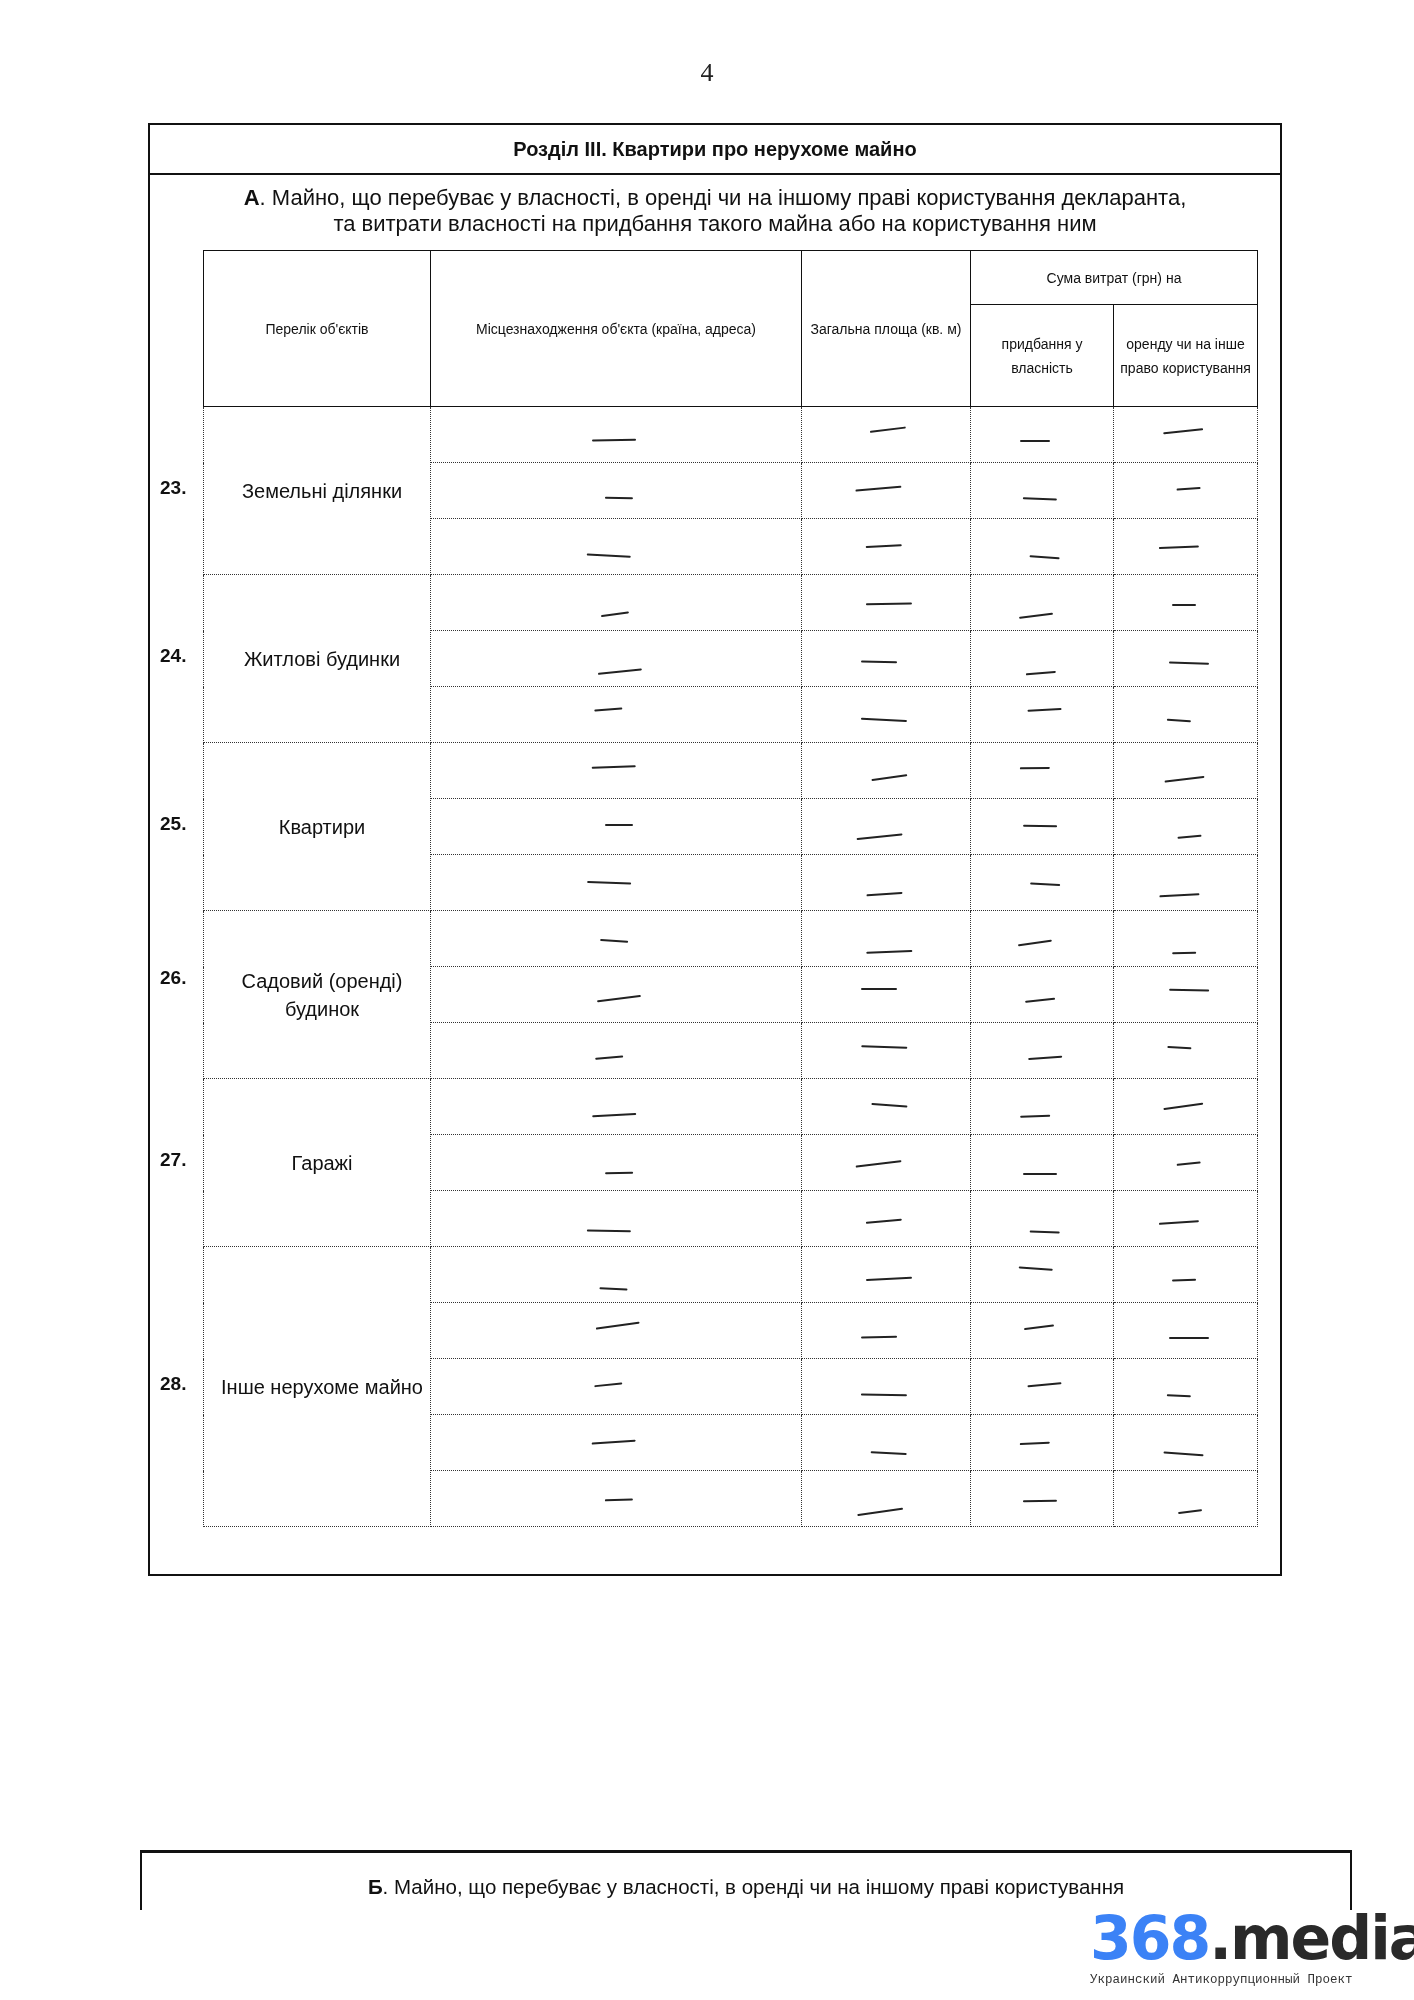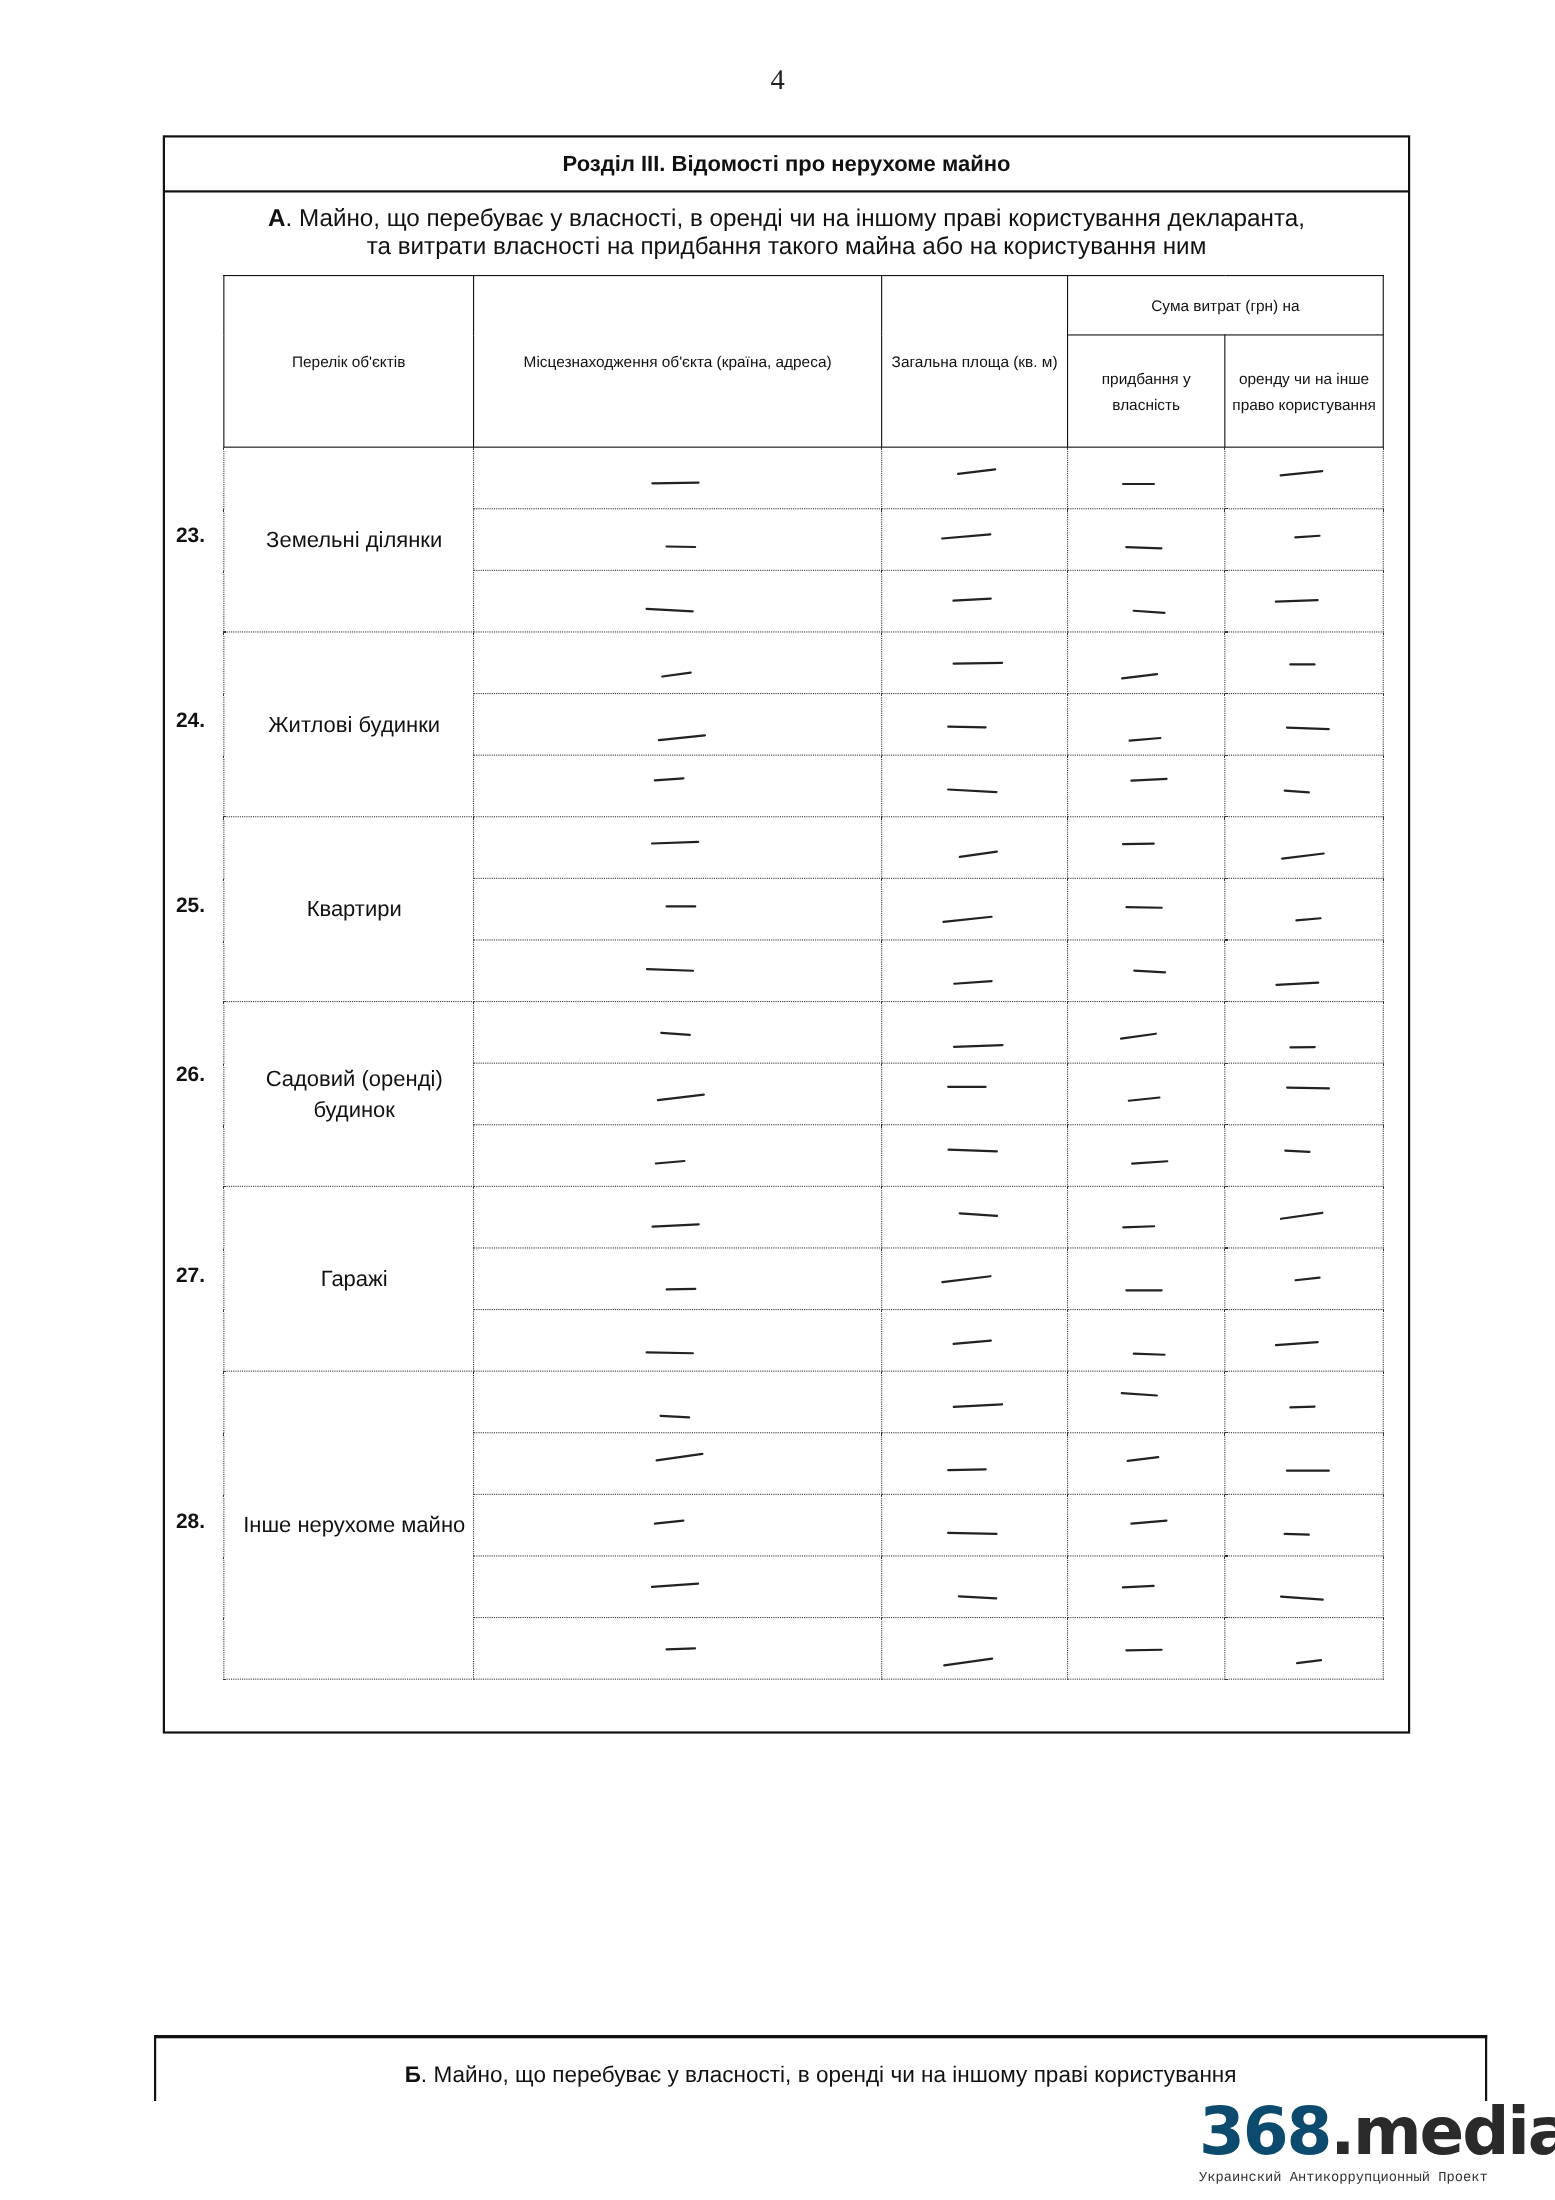--- a/index.html
+++ b/index.html
@@ -47,31 +47,31 @@
   .section-b {
     position: absolute; left: 140px; top: 1850px; width: 1212px; height: 60px;
     border-top: 3px solid #111; border-left: 2px solid #111; border-right: 2px solid #111;
     box-sizing: border-box; text-align: center; font-size: 20.5px; padding-top: 22px;
   }
   .section-b b { font-weight: bold; }
   .watermark {
     position: absolute; left: 1090px; top: 1905px; width: 320px; height: 92px;
   }
   .wm-logo { font-family: "DejaVu Sans", sans-serif; font-weight: bold; font-size: 60px; line-height: 66px; letter-spacing: -2px; }
-  .wm-red { color: #0c4a6e; }
+  .wm-red { color: #3b82f6; }
   .wm-dark { color: #2a2a2a; }
   .wm-tagline { font-family: "Liberation Mono", monospace; font-size: 12.5px; color: #333; margin-top: 2px; }
 </style>
 </head>
 <body>
 
 <div class="page-number">4</div>
 
 <div class="outer-box">
-  <div class="section-title">Розділ III. Відомості про нерухоме майно</div>
+  <div class="section-title">Розділ III. Квартири про нерухоме майно</div>
   <div class="subsection-title">
     <div><b>А</b><span>. Майно, що перебуває у власності, в оренді чи на іншому праві користування декларанта,</span></div>
     <div>та витрати власності на придбання такого майна або на користування ним</div>
   </div>
 
   <table class="assets">
     <colgroup>
       <col style="width:227px">
         <col style="width:371px">
         <col style="width:169px">

